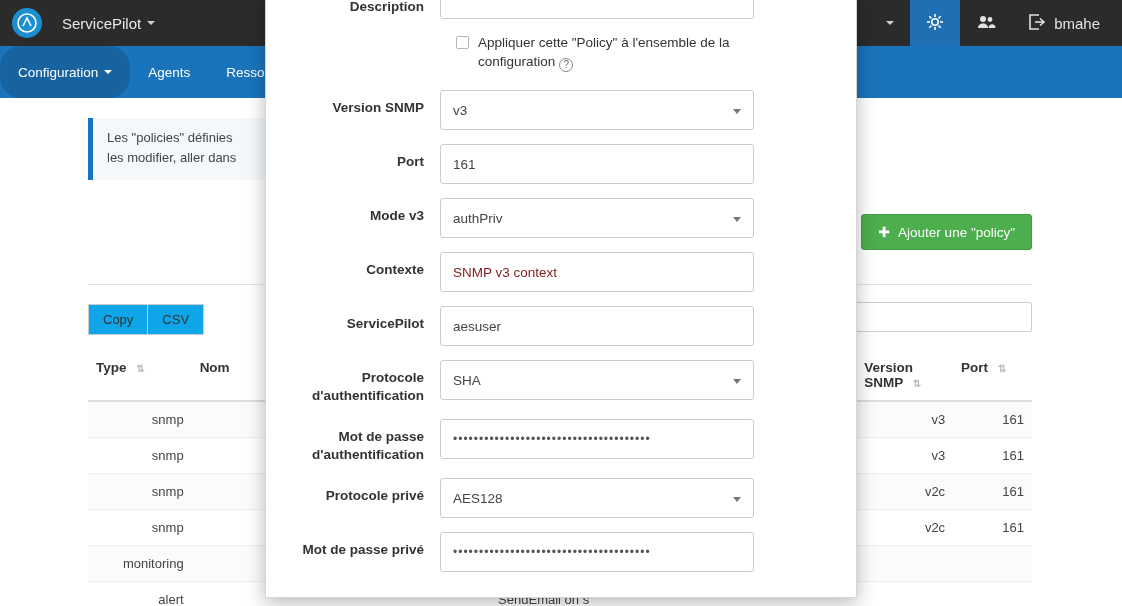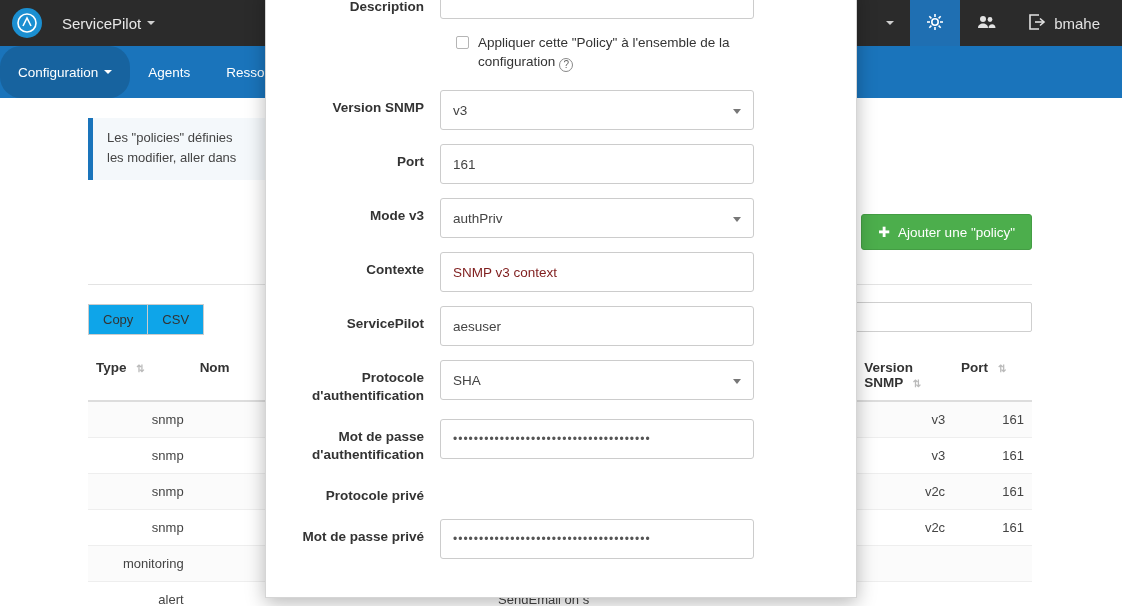--- a/index.html
+++ b/index.html
@@ -379,20 +379,23 @@
         <div class="form-label">Mot de passe d'authentification</div>
         <div class="form-control-wrap">
           <div class="fc">
             <span class="pwd">••••••••••••••••••••••••••••••••••••••</span>
           </div>
         </div>
       </div>
 
       <div class="form-row">
         <div class="form-label">Protocole privé</div>
+        <div class="form-control-wrap">
+          <div class="fc select">AES128</div>
+        </div>
       </div>
 
       <div class="form-row">
         <div class="form-label">Mot de passe privé</div>
         <div class="form-control-wrap">
           <div class="fc">
             <span class="pwd">••••••••••••••••••••••••••••••••••••••</span>
           </div>
         </div>
       </div>

